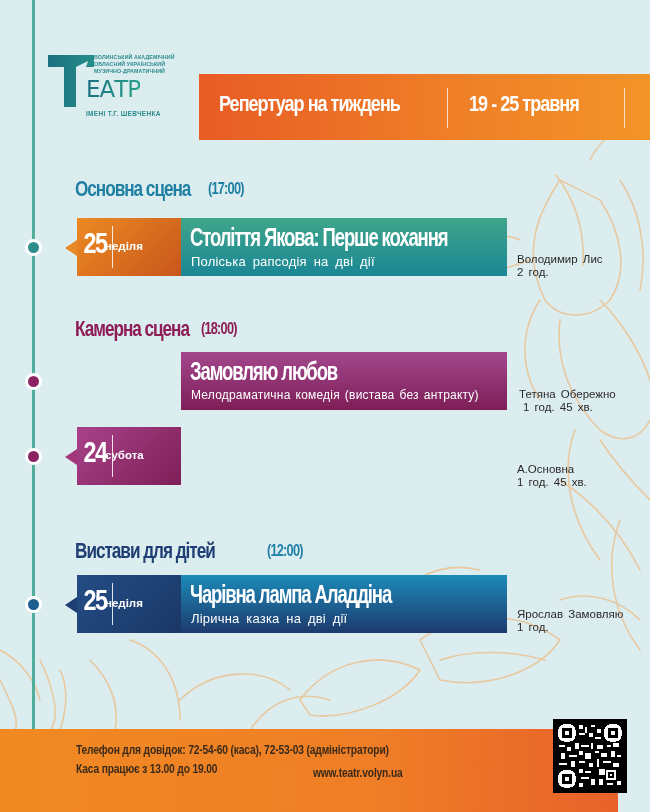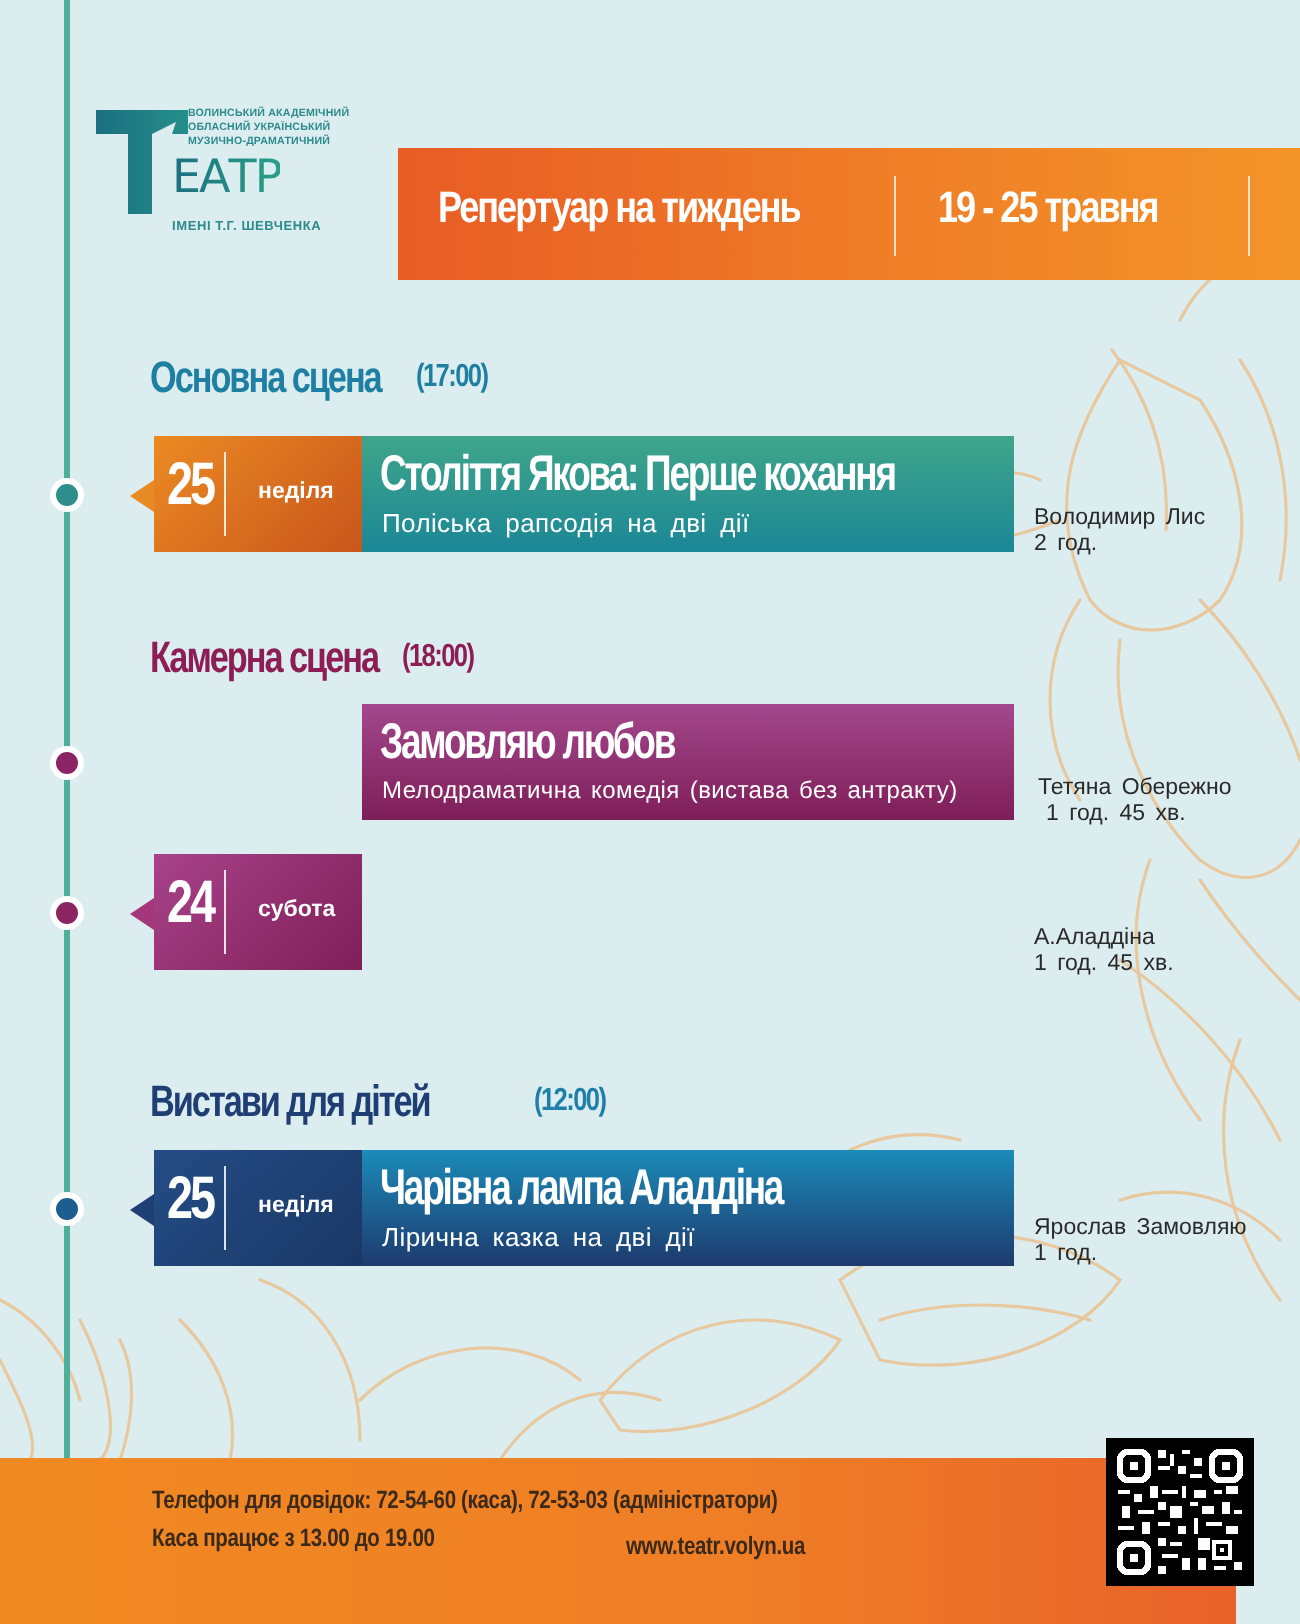--- a/index.html
+++ b/index.html
@@ -75,21 +75,21 @@
     content: ""; position: absolute; left: -12px; top: 22px;
     border-top: 8px solid transparent; border-bottom: 8px solid transparent;
     border-right: 12px solid var(--arrow);
   }
   .date-num {
     position: absolute; left: 3px; top: 10px; width: 30px; text-align: center;
     font-weight: bold; font-size: 30px; color: #fff; letter-spacing: -2px;
     transform: scaleX(0.78); transform-origin: center; line-height: 1;
   }
   .date-sep { position: absolute; left: 35px; top: 8px; width: 1px; height: 42px; background: rgba(255,255,255,0.85); }
-  .date-day { position: absolute; left: 52px; top: 22px; font-size: 11.5px; font-weight: bold; color: #fff; }
+  .date-day { position: absolute; left: 28px; top: 22px; font-size: 11.5px; font-weight: bold; color: #fff; }
   .title-box {
     position: absolute; left: 181px; top: 0; width: 326px; height: 58px; padding-left: 9px;
   }
   .play-title {
     position: absolute; left: 9px; top: 6px; white-space: nowrap;
     font-weight: bold; font-size: 25px; color: #fff; letter-spacing: -1.5px;
     transform: scaleX(0.74); transform-origin: left center; line-height: 1.1;
   }
   .play-sub {
     position: absolute; left: 10px; top: 36px; white-space: nowrap;
@@ -222,21 +222,21 @@
 </div>
 
 <div class="event" style="top:427px">
   <div class="dot" style="background:#8c2464"></div>
   <div class="date-box" style="--arrow:#a2377a;background:linear-gradient(135deg,#a8428a,#7e1f57)">
     <div class="date-num">24</div>
     <div class="date-sep"></div>
     <div class="date-day">субота</div>
   </div>
   <div class="play-meta" style="top:36px">
-    <div>А.Аладдіна</div>
+    <div>А.Основна</div>
     <div>1 год. 45 хв.</div>
   </div>
 </div>
 
 <div class="section-heading" style="top:538px">
   <span class="section-title" style="color:#1f3f74">Вистави для дітей</span>
   <span class="section-time" style="left:192px;color:#1f7fa8">(12:00)</span>
 </div>
 
 <div class="event" style="top:575px">

